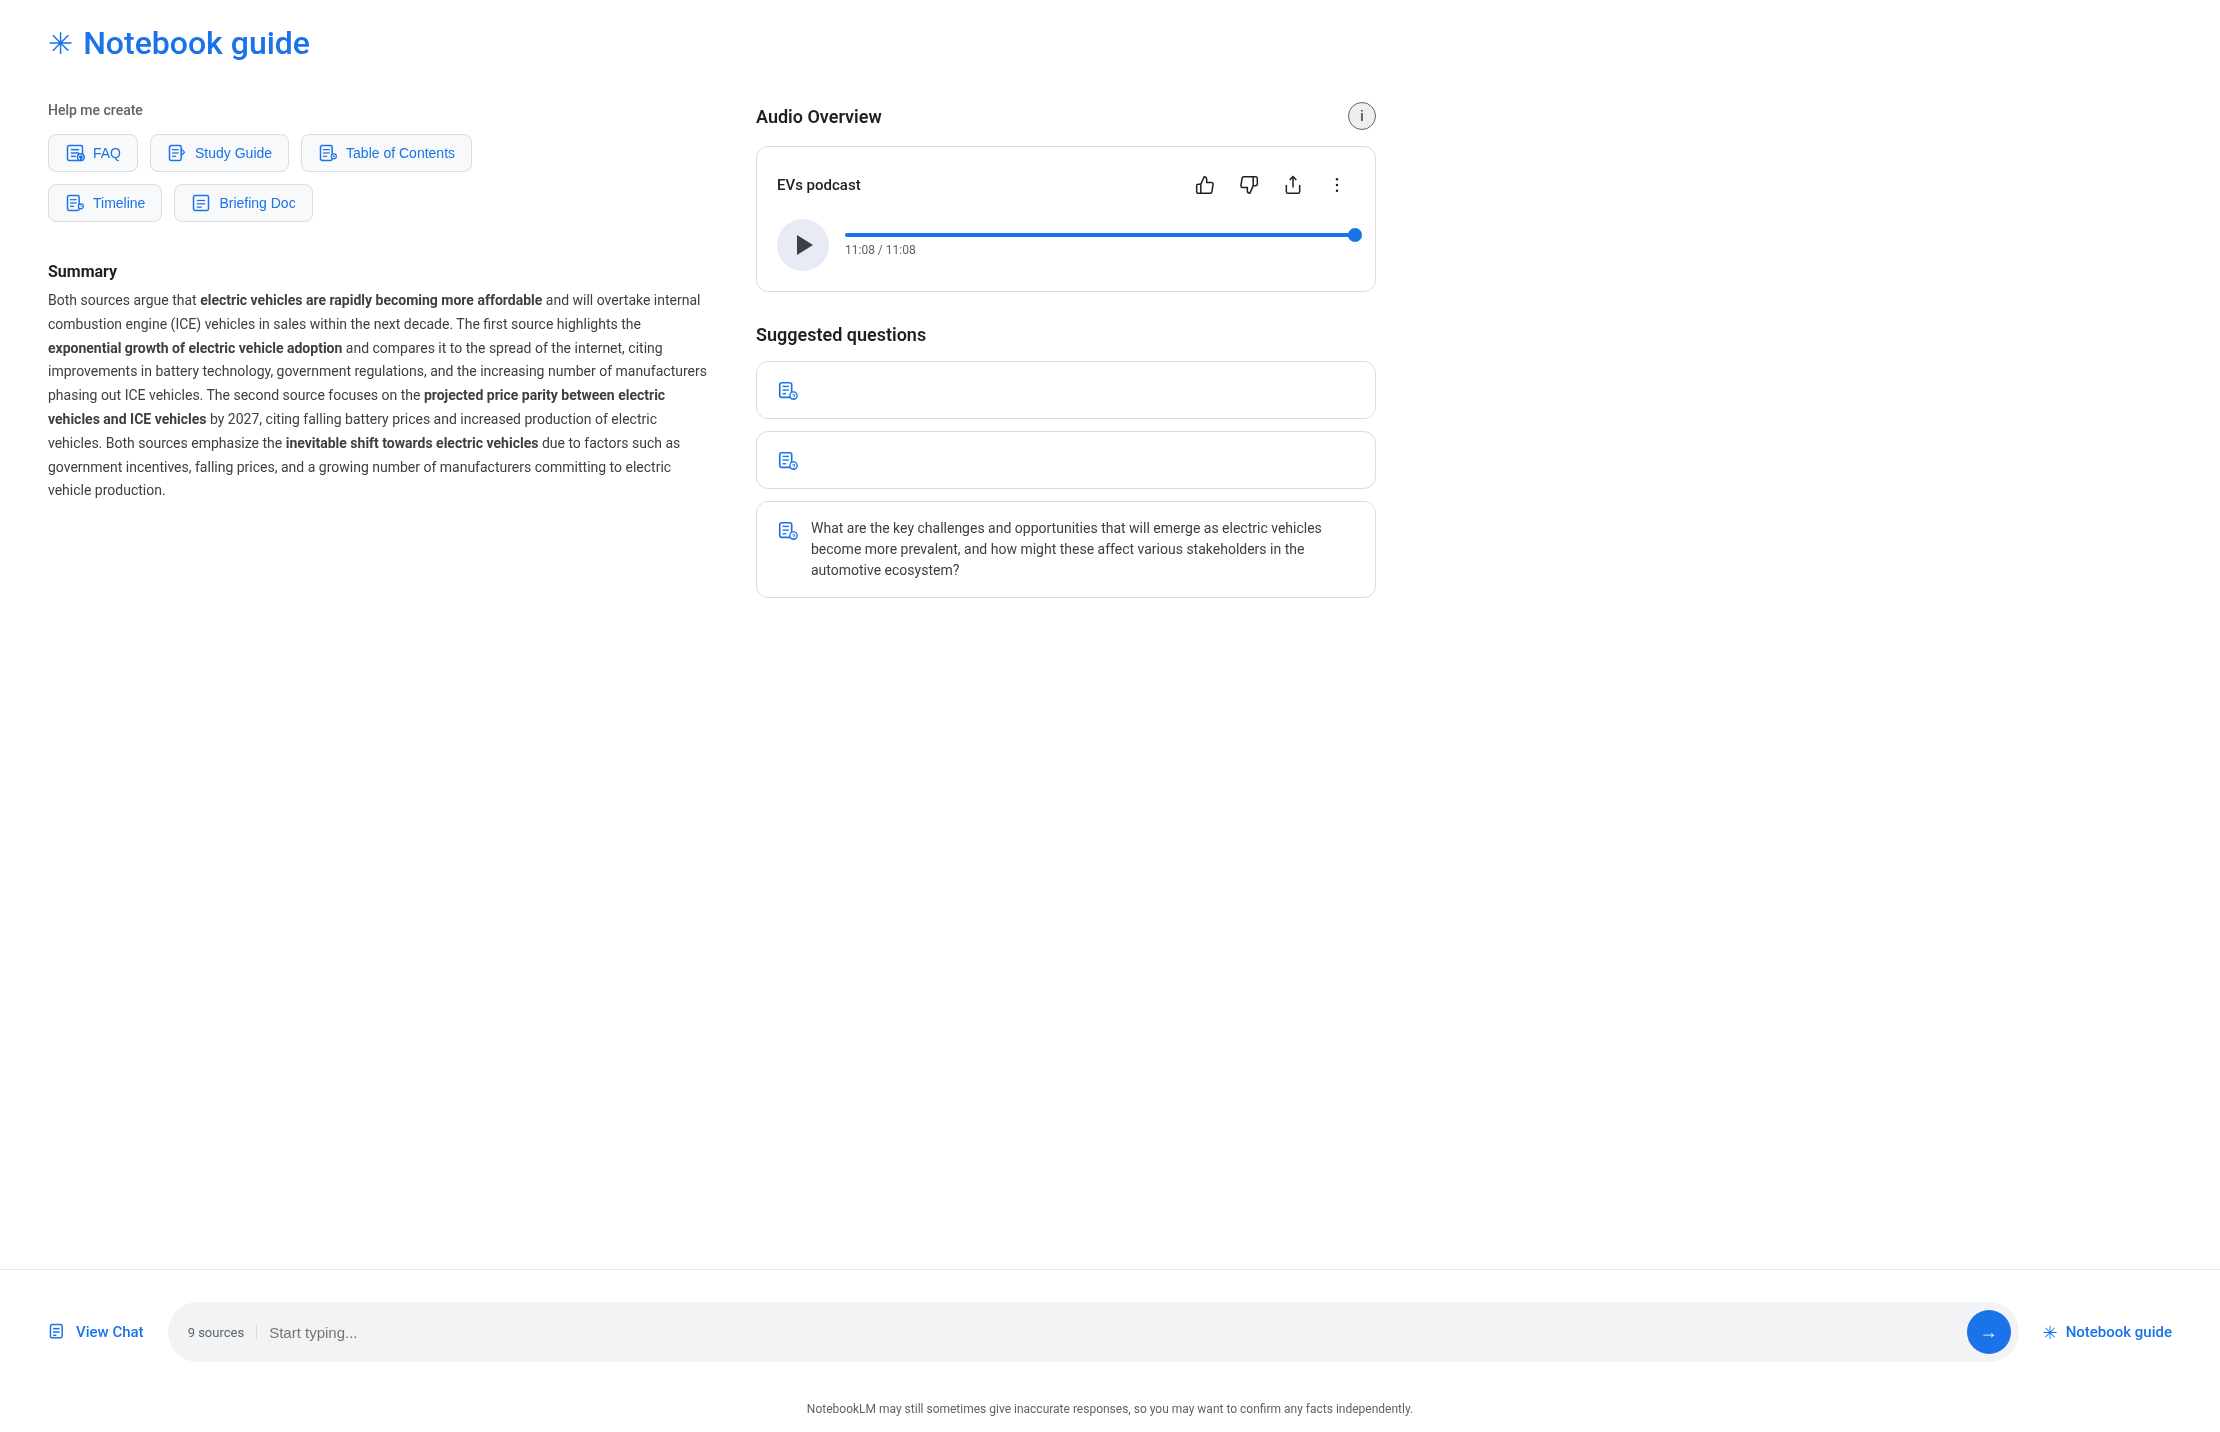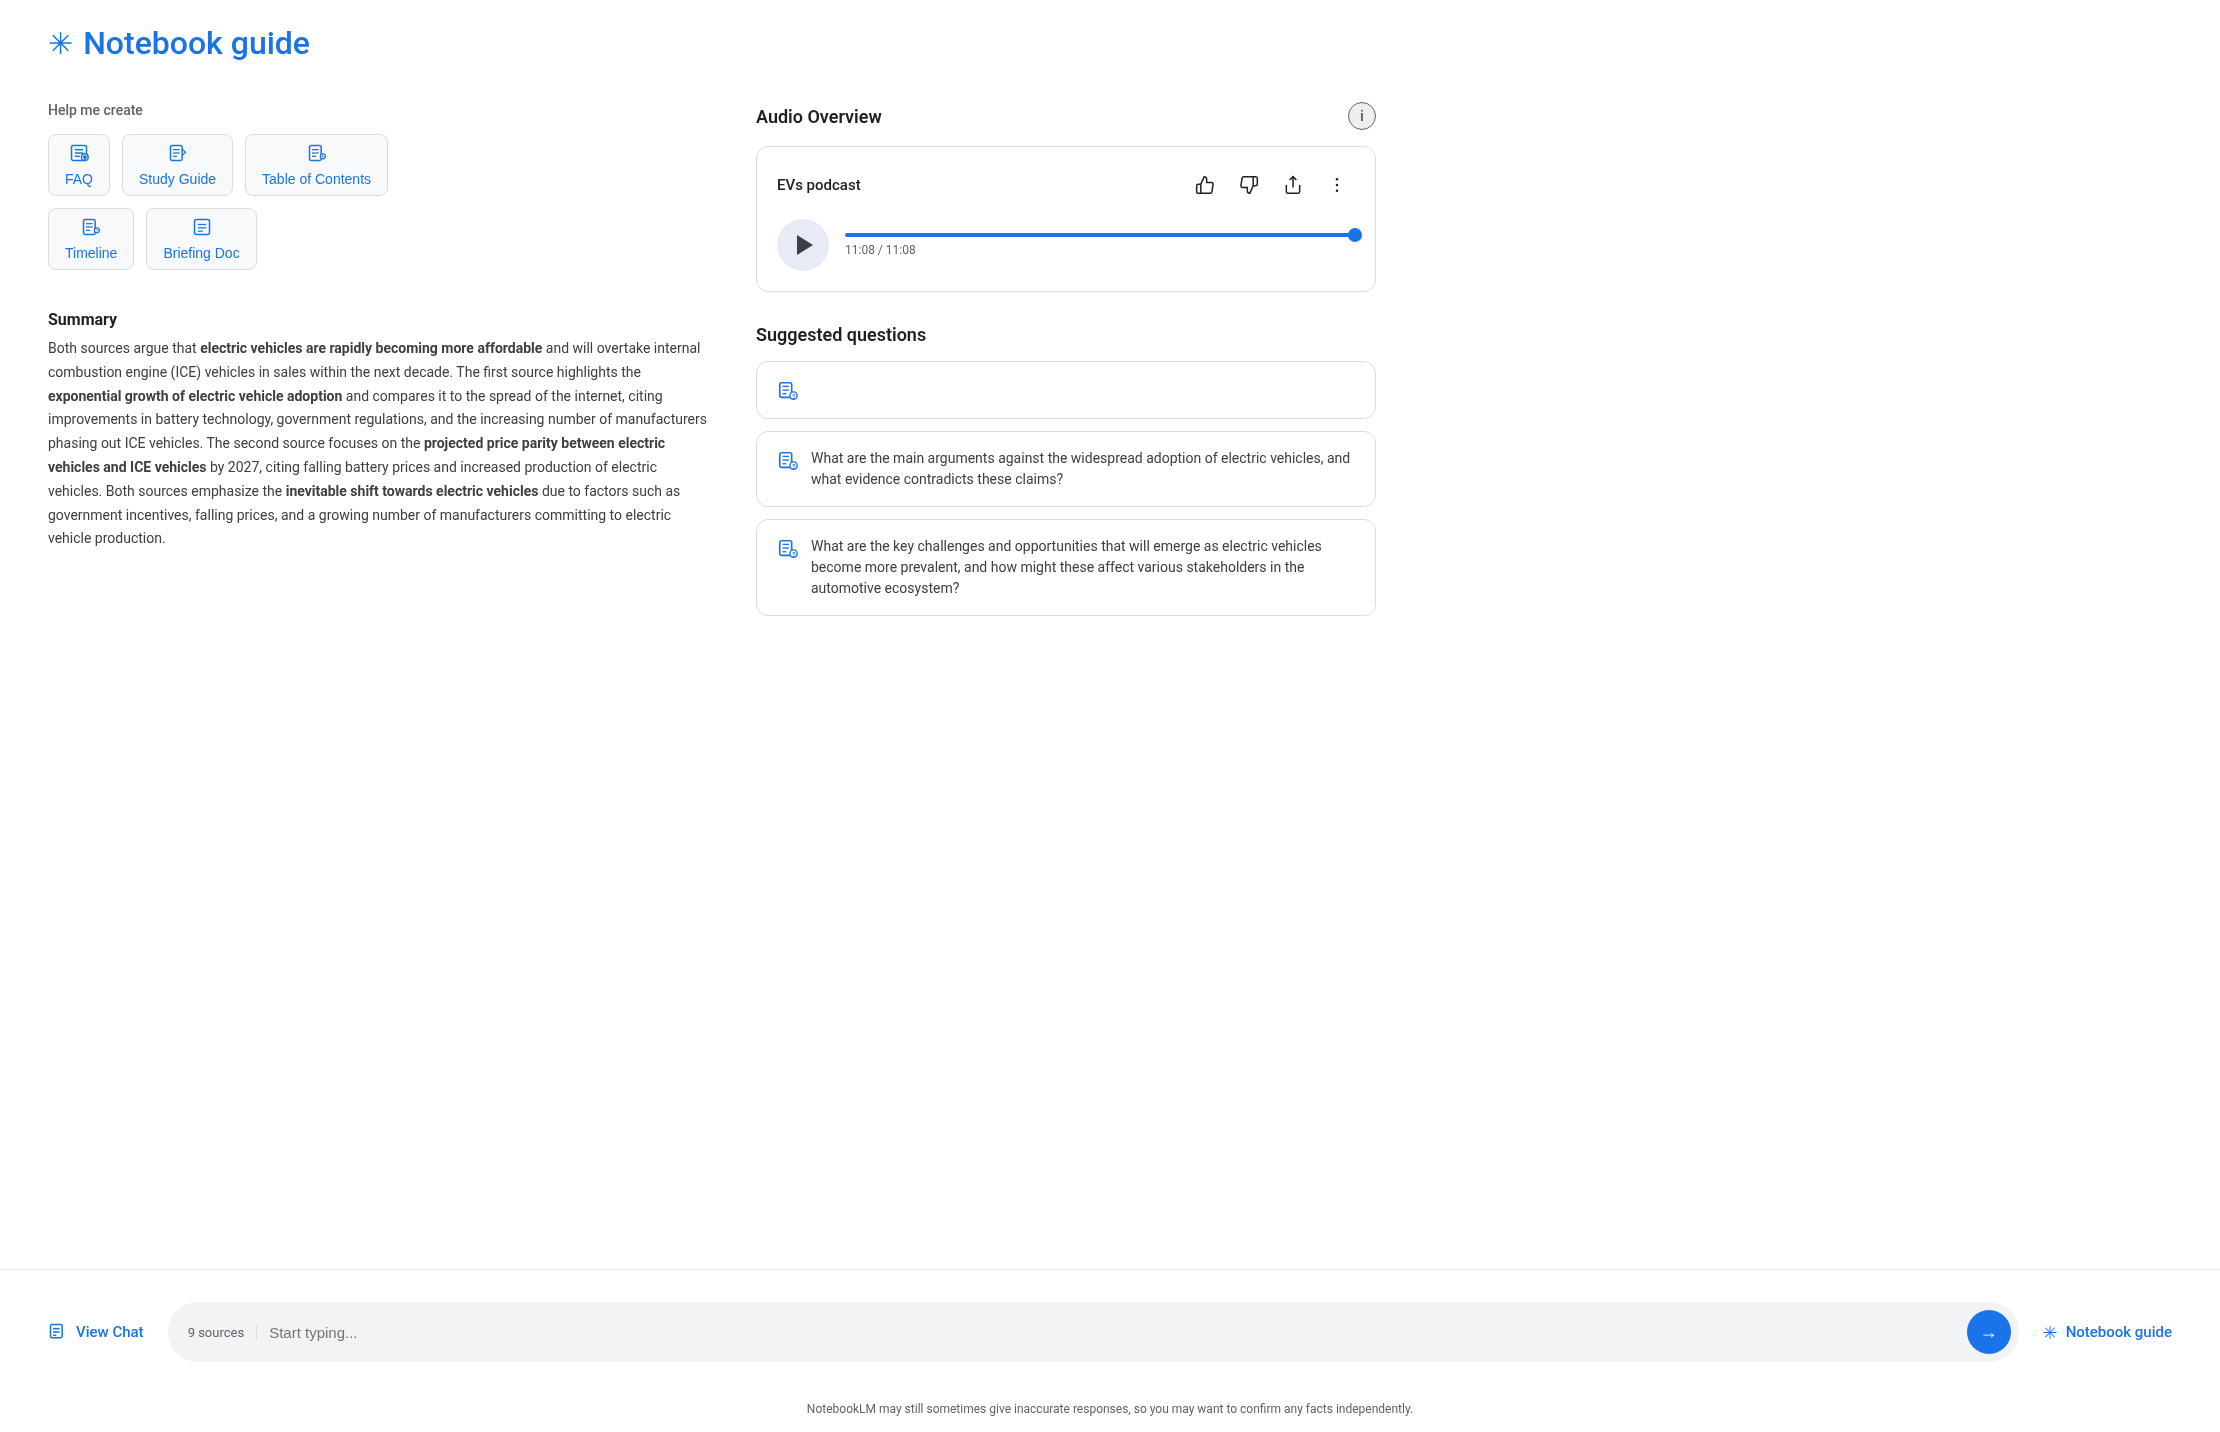--- a/index.html
+++ b/index.html
@@ -66,21 +66,20 @@
       gap: 8px;
       padding: 8px 16px;
       border: 1px solid #dadce0;
       border-radius: 8px;
       background: #f8f9fa;
       cursor: pointer;
       font-size: 14px;
       color: #1a73e8;
       font-weight: 500;
       transition: background 0.15s;
-      flex-direction: column;
     }
 
     .chip-icon {
       width: 20px;
       height: 20px;
       display: inline-flex;
       align-items: center;
       justify-content: center;
     }
 
@@ -531,21 +530,20 @@
         <div class="question-icon">
           <svg width="22" height="22" viewBox="0 0 24 24" fill="none">
             <rect x="3" y="3" width="13" height="16" rx="2" stroke="#1a73e8" stroke-width="1.8" fill="none"></rect>
             <line x1="6" y1="7" x2="13" y2="7" stroke="#1a73e8" stroke-width="1.5"></line>
             <line x1="6" y1="11" x2="13" y2="11" stroke="#1a73e8" stroke-width="1.5"></line>
             <line x1="6" y1="15" x2="10" y2="15" stroke="#1a73e8" stroke-width="1.5"></line>
             <circle cx="18" cy="17" r="4" fill="white" stroke="#1a73e8" stroke-width="1.5"></circle>
             <text x="16.5" y="20.5" font-size="7" fill="#1a73e8" font-weight="bold">?</text>
           </svg>
         </div>
-        <div class="question-text">What are the main arguments against the widespread adoption of electric vehicles, and what evidence contradicts these claims?</div>
       </div>
 
       <div class="question-card">
         <div class="question-icon">
           <svg width="22" height="22" viewBox="0 0 24 24" fill="none">
             <rect x="3" y="3" width="13" height="16" rx="2" stroke="#1a73e8" stroke-width="1.8" fill="none"></rect>
             <line x1="6" y1="7" x2="13" y2="7" stroke="#1a73e8" stroke-width="1.5"></line>
             <line x1="6" y1="11" x2="13" y2="11" stroke="#1a73e8" stroke-width="1.5"></line>
             <line x1="6" y1="15" x2="10" y2="15" stroke="#1a73e8" stroke-width="1.5"></line>
             <circle cx="18" cy="17" r="4" fill="white" stroke="#1a73e8" stroke-width="1.5"></circle>

